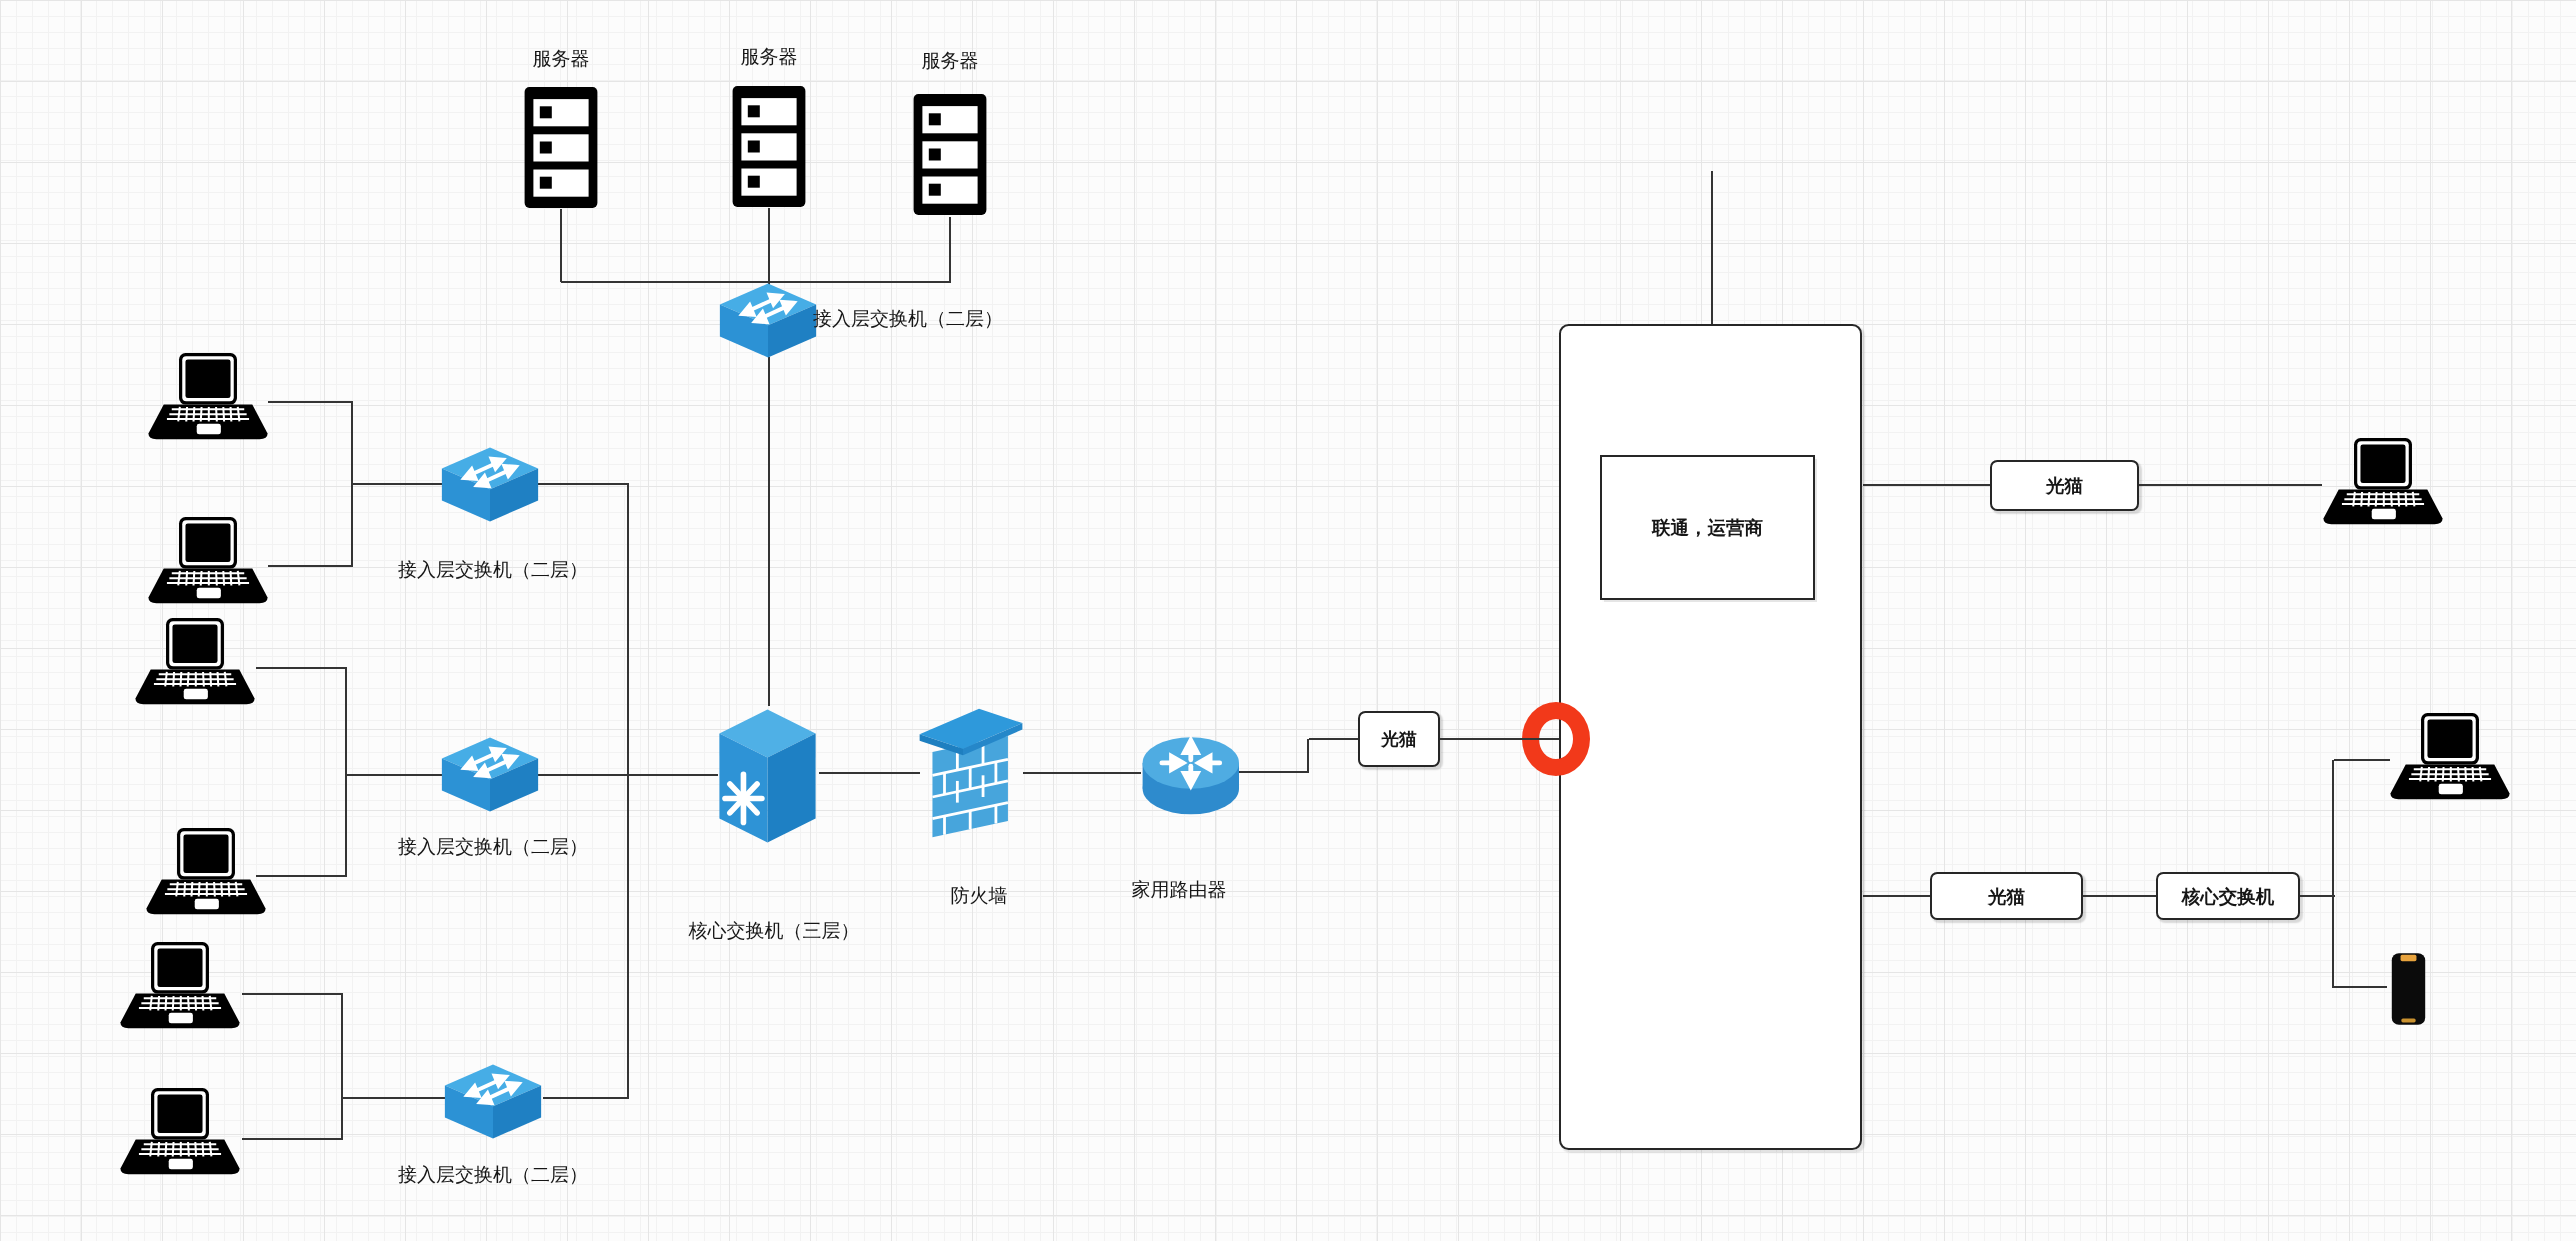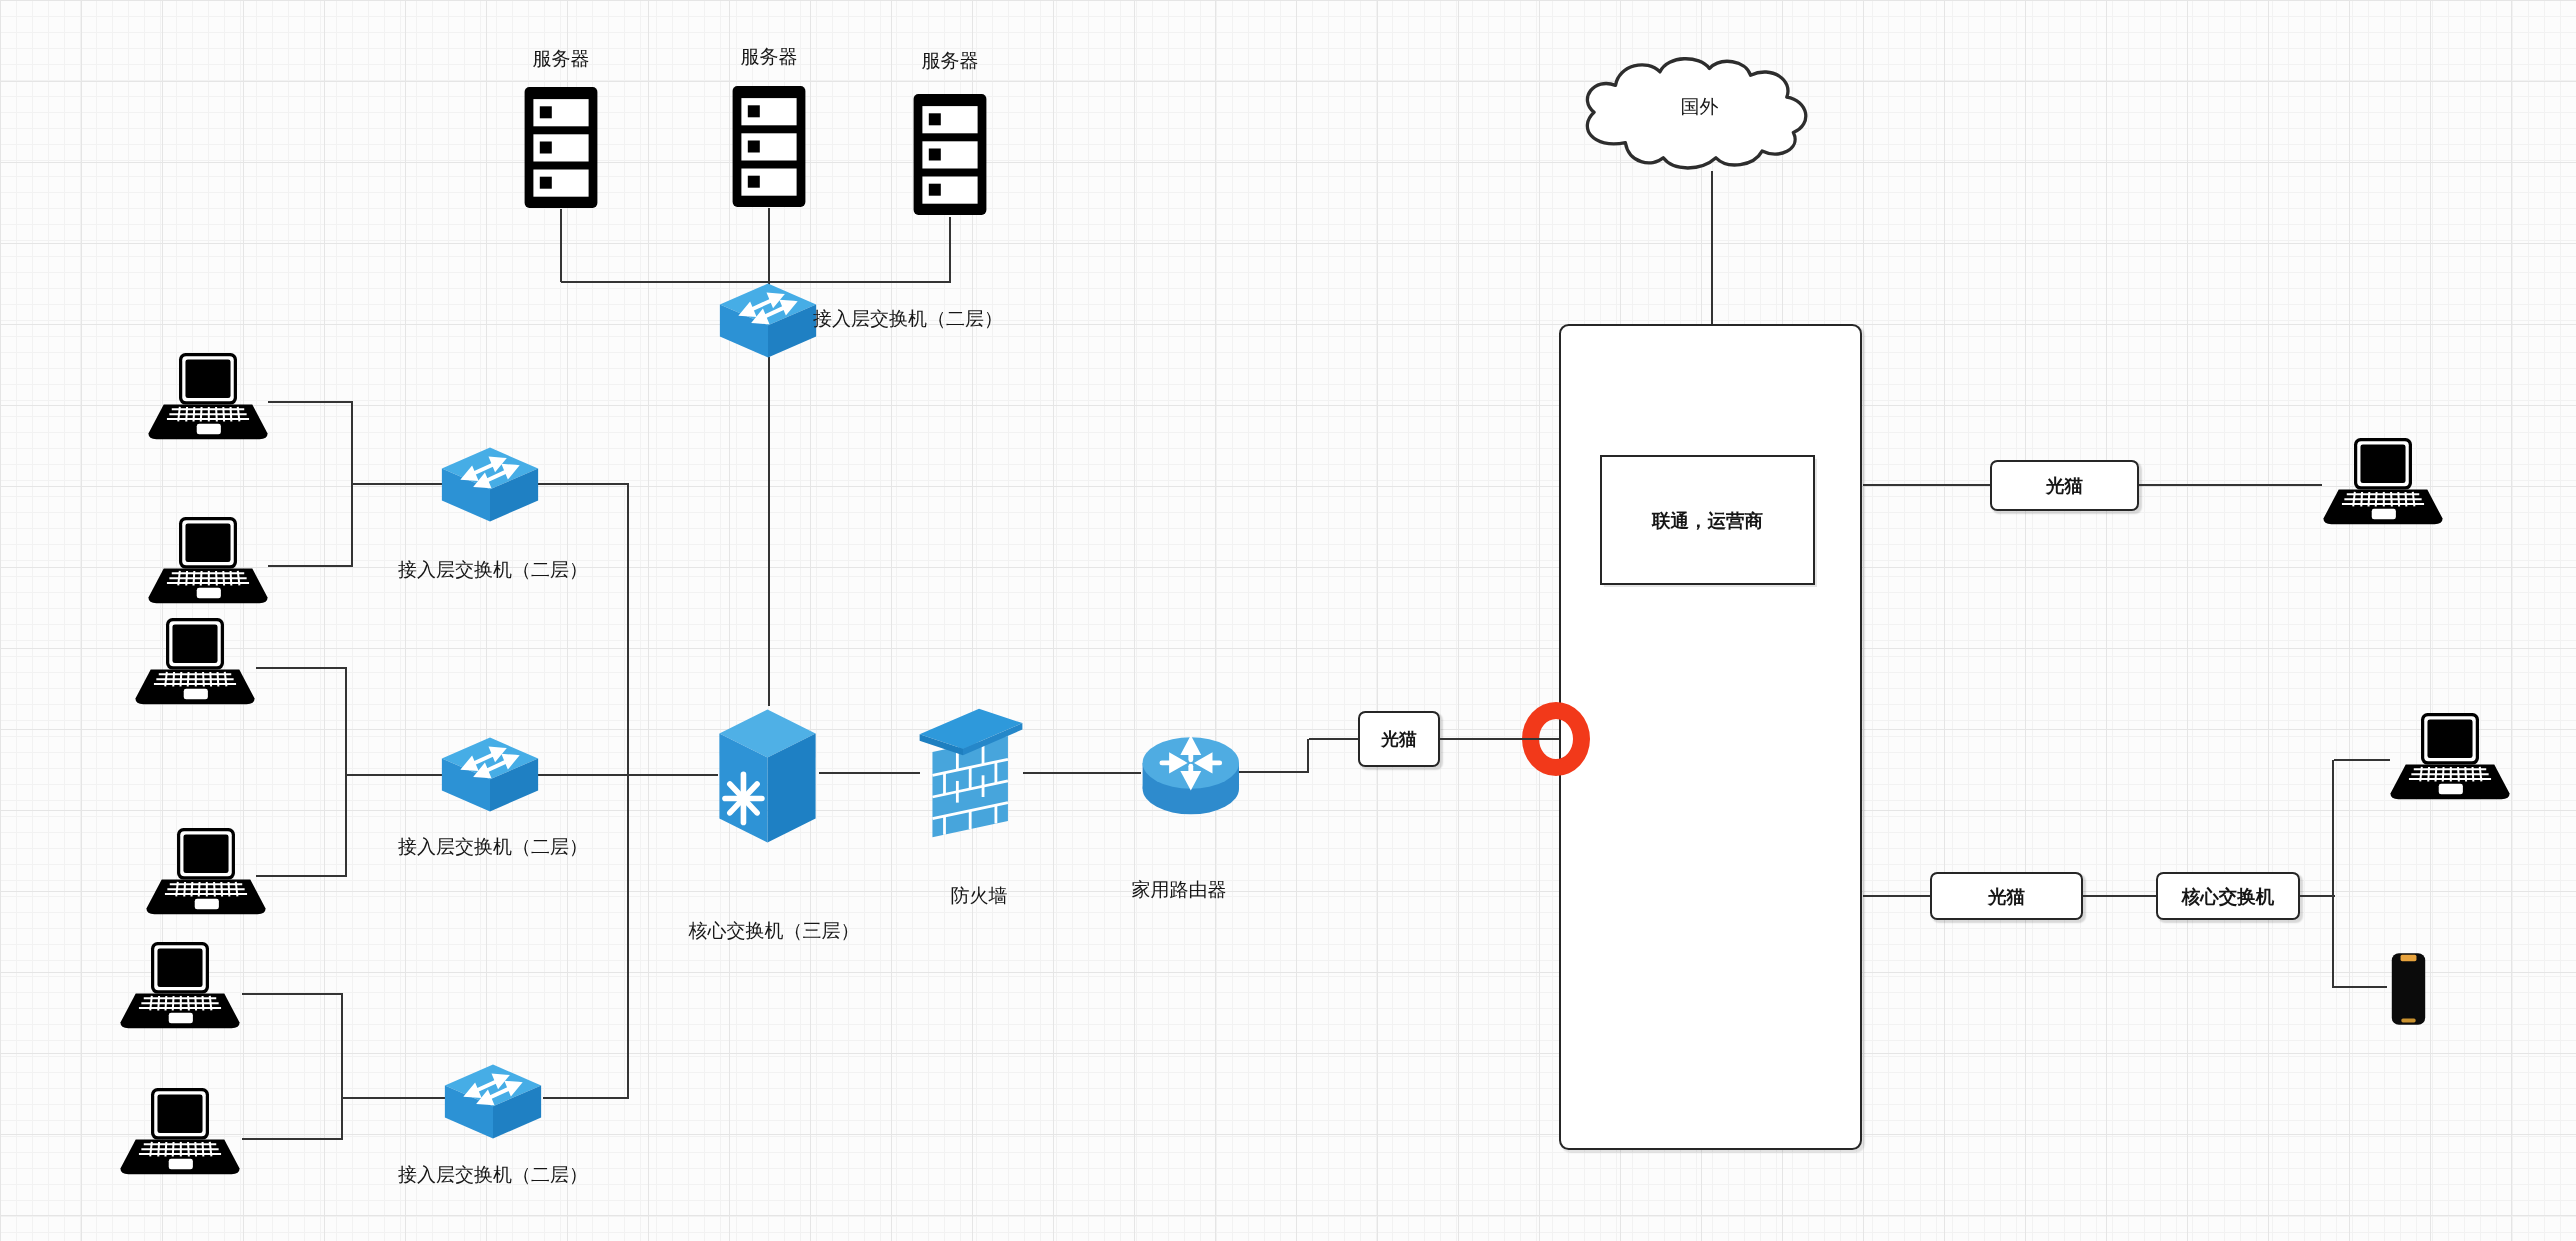--- a/index.html
+++ b/index.html
@@ -40,32 +40,23 @@
   #ring{
     position:absolute;left:1522px;top:702px;width:34px;height:40px;
     border:17px solid #F2391A;border-radius:50%;
   }
 </style>
 </head>
 <body>
 
 <div id="canvas">
 
-  <div id="cloud">
-    <svg width="247" height="118" viewBox="0 0 300 140" preserveAspectRatio="none" xmlns="http://www.w3.org/2000/svg">
-      <path d="M 60 104 C 20 112 2 86 22 68 C 2 52 22 26 48 36 C 52 12 86 4 102 20
-               C 112 0 150 0 162 16 C 176 2 206 6 212 24 C 238 12 264 30 256 50
-               C 282 54 288 82 264 92 C 274 112 246 124 226 114 C 216 132 184 136 170 122
-               C 152 138 118 138 106 122 C 92 134 64 128 60 104 Z" fill="#fff" stroke="#2d2d2d" stroke-width="4" stroke-linejoin="round"></path>
-    </svg>
-    <div class="label">国外</div>
-  </div>
 
   <div class="wbox bigbox" style="left:1559px;top:324px;width:303px;height:826px;"></div>
-  <div class="wbox ispbox" style="left:1600px;top:455px;width:215px;height:130px;">
+  <div class="wbox ispbox" style="left:1600px;top:455px;width:215px;height:145px;">
     <span>联通，运营商</span>
   </div>
 
   <div class="wbox rounded" style="left:1358px;top:711px;width:82px;height:56px;font-size:17.7px;">
     <span>光猫</span>
   </div>
   <div class="wbox rounded" style="left:1990px;top:460px;width:149px;height:51px;">
     <span>光猫</span>
   </div>
   <div class="wbox rounded" style="left:1930px;top:872px;width:153px;height:48px;">

